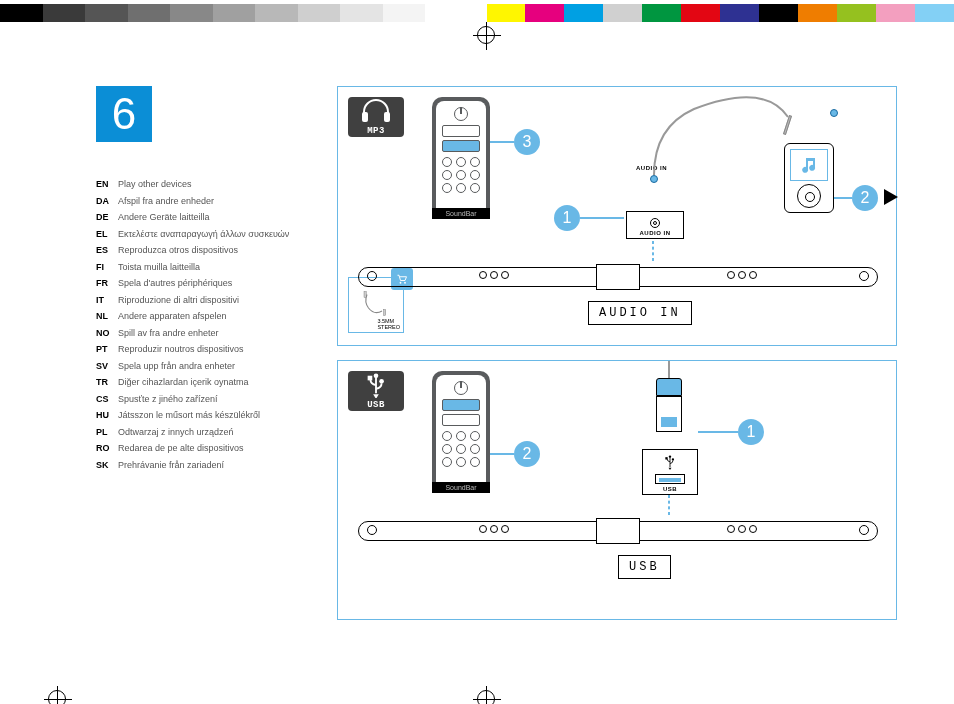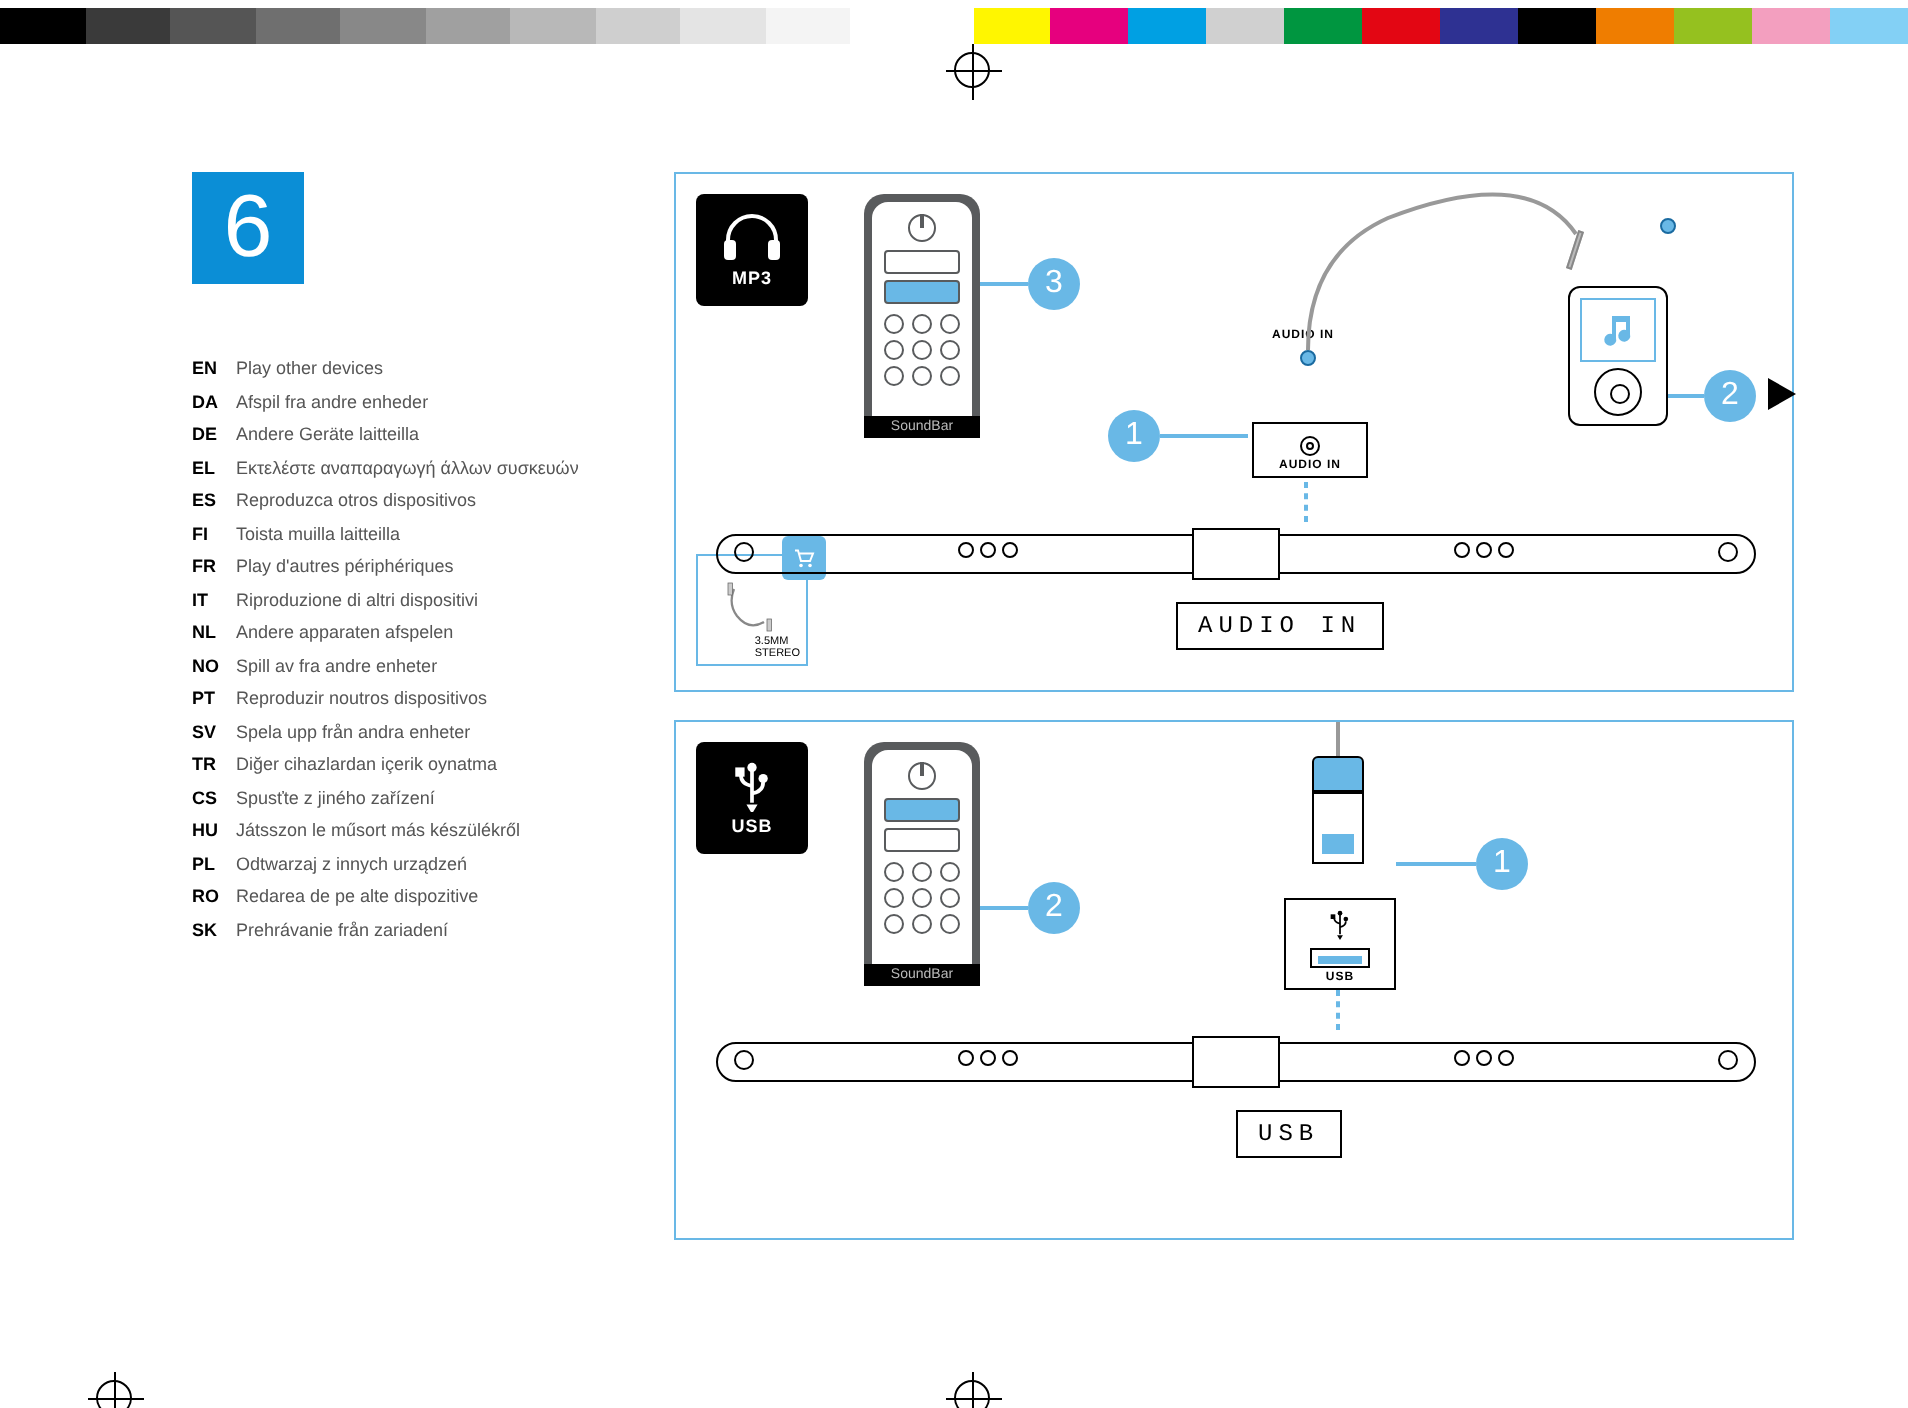--- a/index.html
+++ b/index.html
@@ -22,21 +22,21 @@
   .langs .row { display:flex; font-size:9px; color:#333; line-height:1; margin-bottom:7.5px; white-space:nowrap; }
   .langs .code { font-weight:bold; color:#000; width:22px; }
   .langs .txt { color:#555; }
 
   
   .diagram { position:absolute; border:1px solid #69b8e6; background:#fff; }
   .diag1 { top:86px; left:337px; width:560px; height:260px; }
   .diag2 { top:360px; left:337px; width:560px; height:260px; }
 
   
-  .badge { width:56px; height:56px; background:#000000; border-radius:4px; display:flex; flex-direction:column; align-items:center; justify-content:center; color:#fff; position:absolute; }
+  .badge { width:56px; height:40px; background:#404040; border-radius:4px; display:flex; flex-direction:column; align-items:center; justify-content:center; color:#fff; position:absolute;font-family:Liberation Mono, monospace; }
   .badge svg { width:32px; height:26px; }
   .badge .lbl { font-size:9px; font-weight:bold; margin-top:2px; letter-spacing:0.5px; }
 
   
   .cablebadge { position:absolute; width:56px; height:56px; border:1px solid #69b8e6; display:flex; align-items:center; justify-content:center; }
   .cart { position:absolute; right:-10px; top:-10px; width:22px; height:22px; background:#69b8e6; border-radius:3px; display:flex; align-items:center; justify-content:center; }
 
   
   .stepcircle { width:26px; height:26px; border-radius:50%; background:#69b8e6; color:#fff; display:flex; align-items:center;justify-content:center; font-size:16px; font-weight:400; position:absolute; }
 
@@ -158,21 +158,21 @@
     <div class="row">
       <span class="code">ES</span>
       <span class="txt">Reproduzca otros dispositivos</span>
     </div>
     <div class="row">
       <span class="code">FI</span>
       <span class="txt">Toista muilla laitteilla</span>
     </div>
     <div class="row">
       <span class="code">FR</span>
-      <span class="txt">Play d'autres périphériques</span>
+      <span class="txt">Spela d'autres périphériques</span>
     </div>
     <div class="row">
       <span class="code">IT</span>
       <span class="txt">Riproduzione di altri dispositivi</span>
     </div>
     <div class="row">
       <span class="code">NL</span>
       <span class="txt">Andere apparaten afspelen</span>
     </div>
     <div class="row">
@@ -198,21 +198,21 @@
     <div class="row">
       <span class="code">HU</span>
       <span class="txt">Játsszon le műsort más készülékről</span>
     </div>
     <div class="row">
       <span class="code">PL</span>
       <span class="txt">Odtwarzaj z innych urządzeń</span>
     </div>
     <div class="row">
       <span class="code">RO</span>
-      <span class="txt">Redarea de pe alte dispozitive</span>
+      <span class="txt">Redarea de pe alte dispositivos</span>
     </div>
     <div class="row">
       <span class="code">SK</span>
       <span class="txt">Prehrávanie från zariadení</span>
     </div>
   </div>
 
 <div class="diagram diag1">
 
   <div class="badge" style="top:10px;left:10px;">

